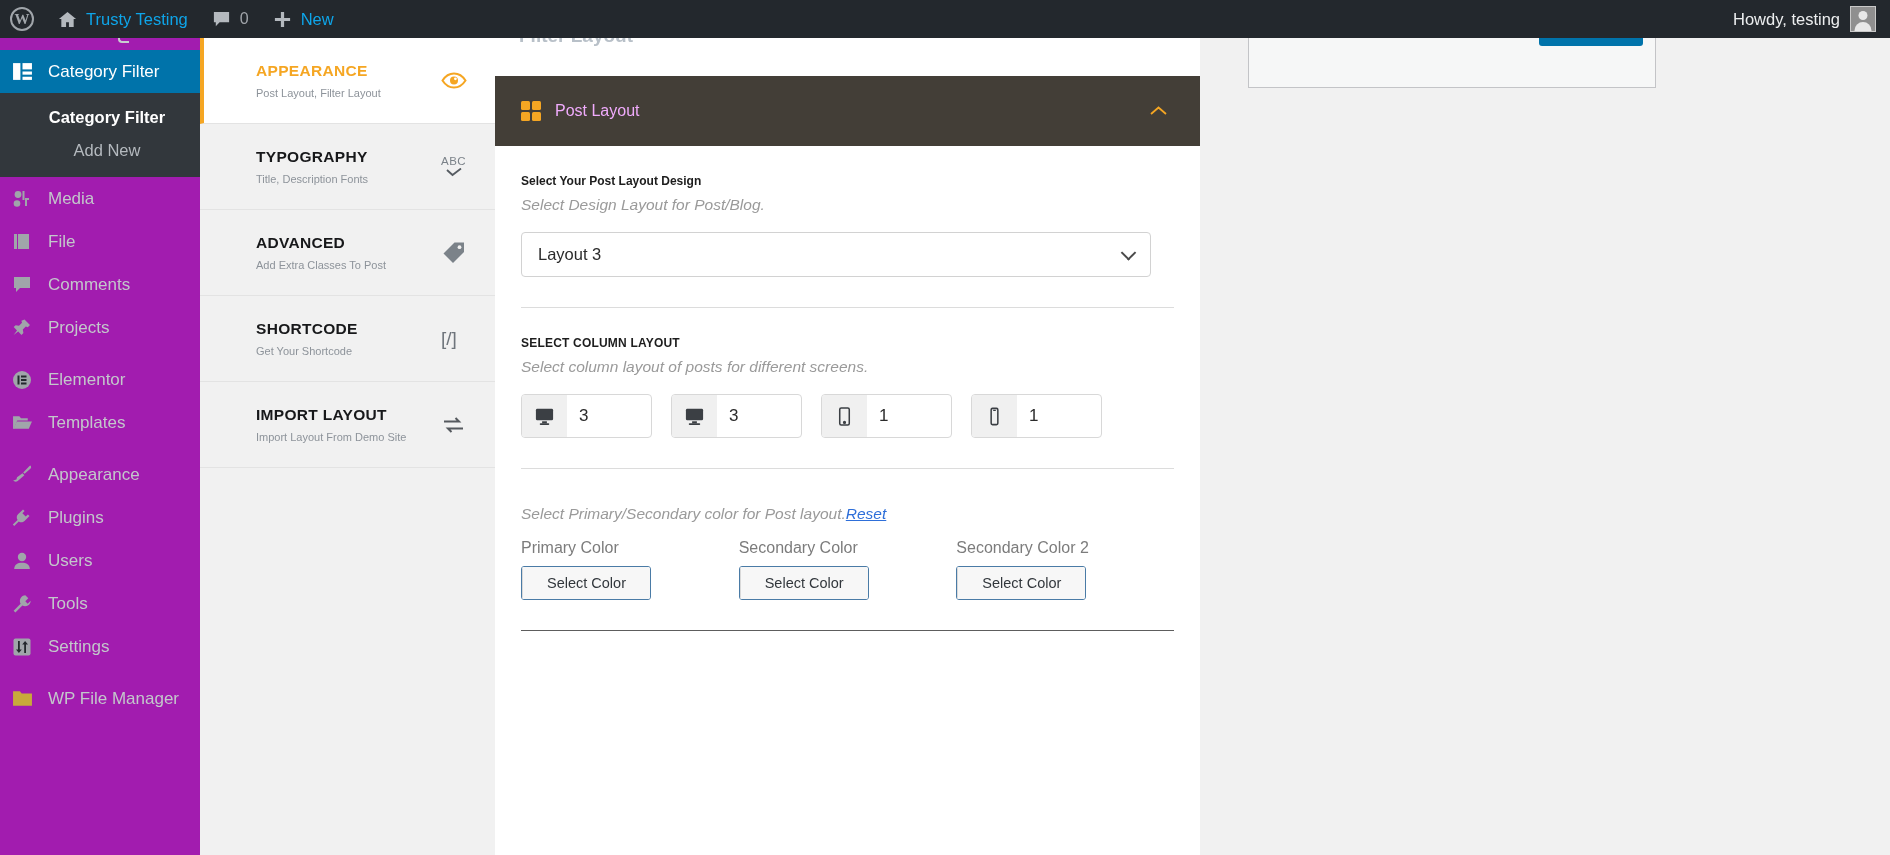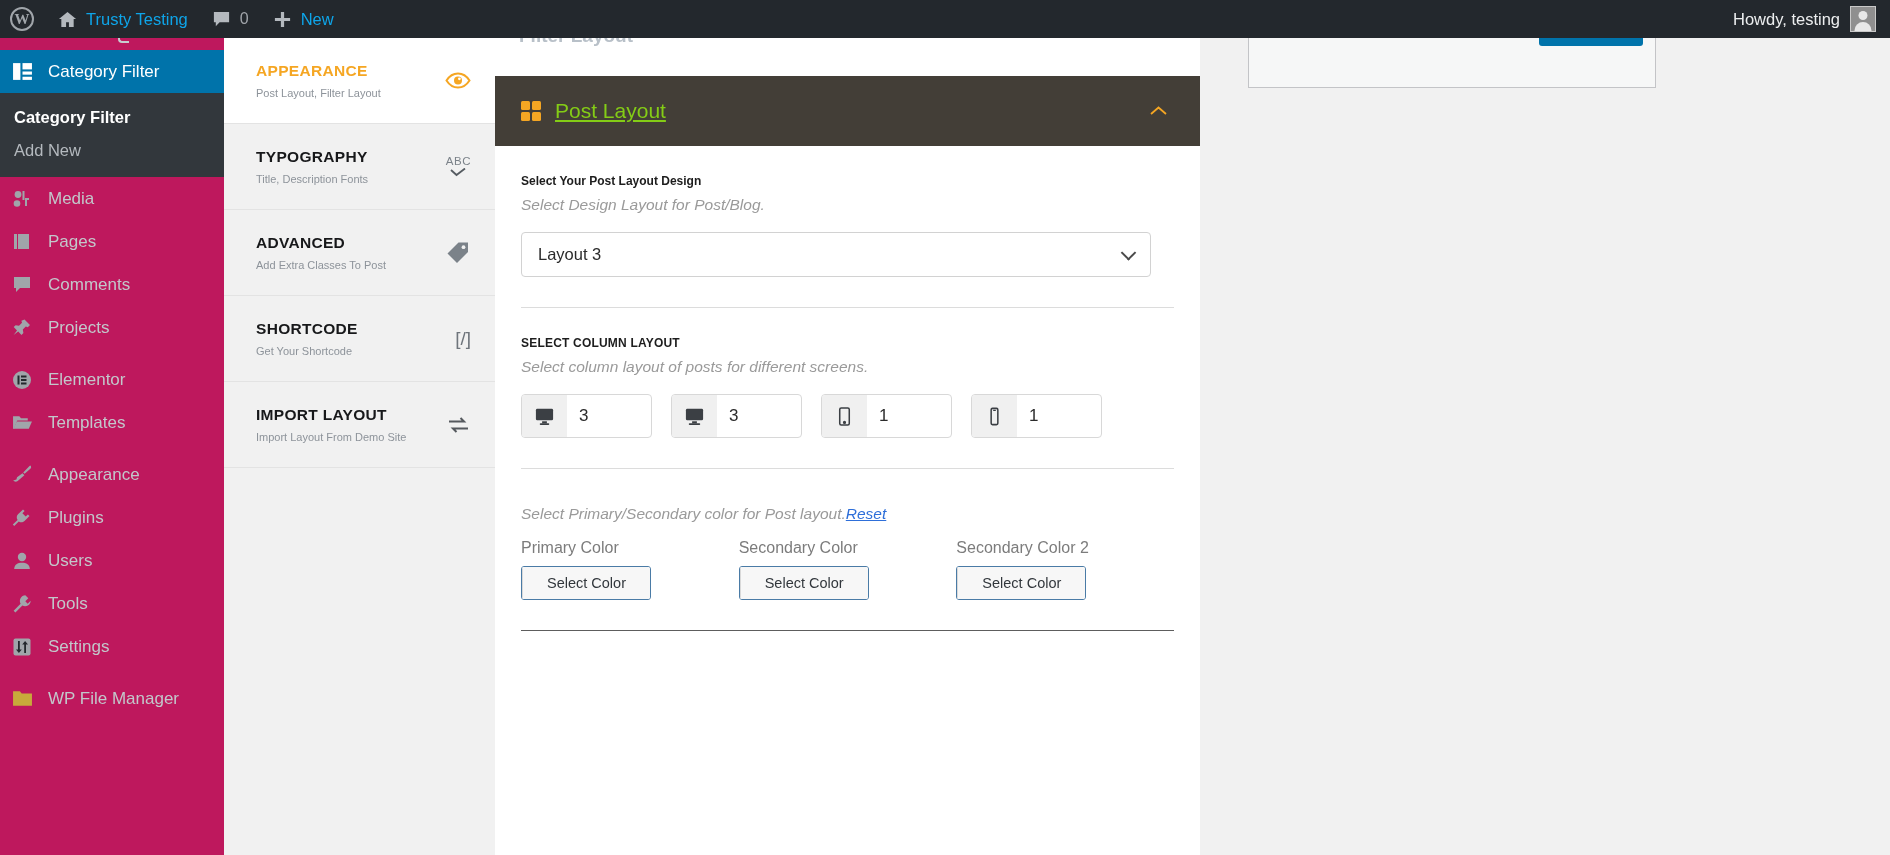--- a/index.html
+++ b/index.html
@@ -52,25 +52,26 @@
   }
   .avatar::after {
     content: ""; position: absolute; left: 50%; top: 15px;
     width: 17px; height: 13px; border-radius: 9px 9px 0 0;
     background: #e8e8e8; transform: translateX(-50%);
   }
 
   
   #adminmenu {
     position: absolute; top: 38px; left: 0;
-    width: 224px; height: 817px;
-    background: #be185d;
+    width: 200px; height: 817px;
+    background: #a21caf;
     color: #b4b9be;
     z-index: 40;
     overflow: hidden;
+    text-align: center;
   }
   .menu-cut-top { height: 12px; position: relative; }
   .menu-cut-top::after {
     content: ""; position: absolute; left: 118px; top: -6px;
     width: 9px; height: 9px;
     border-bottom: 2px solid #c8ccd0; border-left: 2px solid #c8ccd0;
     border-radius: 0 0 0 4px;
   }
   .menu-item {
     display: flex; align-items: center;
@@ -124,21 +125,21 @@
   }
   .pnav-item .pn-sub {
     margin-top: 7px; font-size: 11px; color: #8d939a;
   }
   .pnav-item.active { background: #fff; border-left: 4px solid #f5a623; padding-left: 52px; }
   .pnav-item.active .pn-title { color: #f5a623; }
   .pnav-item .pn-icon {
     position: absolute; right: 24px; top: 50%;
     transform: translateY(-50%);
     width: 30px; height: 30px;
-    display: flex; align-items: center; justify-content: flex-end;
+    display: flex; align-items: center; justify-content: flex-start;
     color: #6f757c;
   }
   .pnav-item.active .pn-icon { color: #f5a623; }
   .pn-abc {
     font-size: 11.5px; letter-spacing: .5px; color: #7b8289;
     display: flex; flex-direction: column; align-items: center; line-height: 1;
   }
   .pn-code { font-size: 19px; color: #6f757c; font-family: "Liberation Sans", sans-serif; }
 
   
@@ -162,21 +163,21 @@
     display: flex; align-items: center;
     padding: 0 32px 0 26px;
   }
   .acc-header .grid-icon {
     width: 20px; height: 20px;
     display: grid; grid-template-columns: 9px 9px; grid-template-rows: 9px 9px;
     gap: 2px; margin-right: 14px;
   }
   .acc-header .grid-icon i { background: #f5a623; border-radius: 1.5px; display: block; }
   .acc-title {
-    color: #84cc16; font-size: 21px; text-decoration: underline;
+    color: #f0abfc; font-size: 16px;
   }
   .acc-chevron {
     margin-left: auto; color: #f5a623; font-size: 17px; line-height: 1;
   }
 
   .panel-body { padding: 0 26px; }
   .section { padding: 28px 0 30px 0; border-bottom: 1px solid #dcdcdc; }
   .section.last { border-bottom: 1px solid #5d5d5d; }
 
   .fld-title { font-size: 12px; font-weight: bold; color: #1d1d1d; }
@@ -328,21 +329,21 @@
     <span class="mi-label">Media</span>
   </div>
 
   <div class="menu-item">
     <span class="mi-icon">
       <svg class="ico" width="20" height="20" viewBox="0 0 20 20" fill="#a0a5aa">
         <rect x="2" y="2" width="3" height="15"></rect>
         <rect x="6" y="2" width="11" height="15"></rect>
       </svg>
     </span>
-    <span class="mi-label">Pages</span>
+    <span class="mi-label">File</span>
   </div>
 
   <div class="menu-item">
     <span class="mi-icon">
       <svg class="ico" width="20" height="20" viewBox="0 0 20 20" fill="#a0a5aa">
         <path d="M2 2 h16 v11 H8 l-4 4 v-4 H2 Z"></path>
       </svg>
     </span>
     <span class="mi-label">Comments</span>
   </div>

